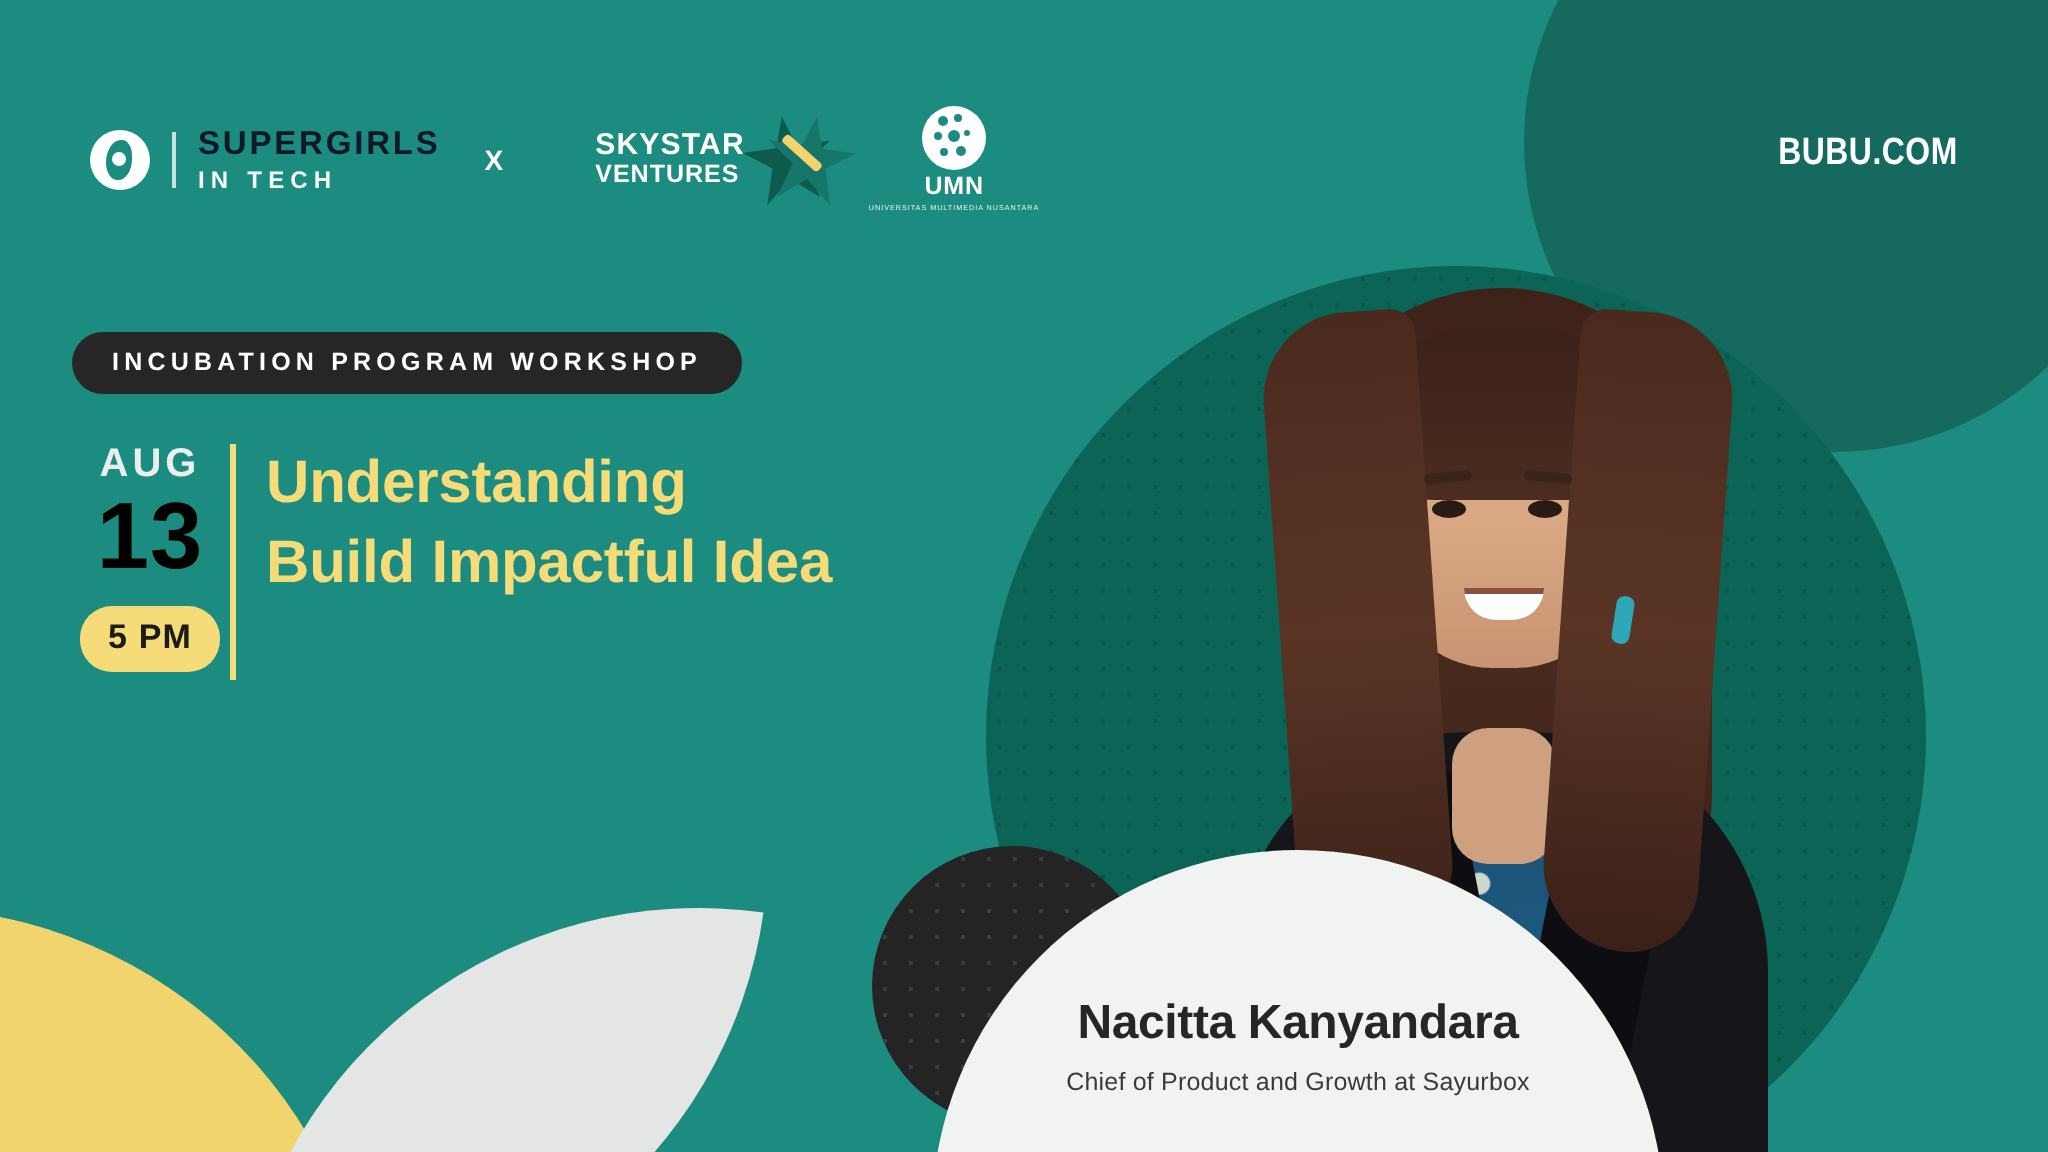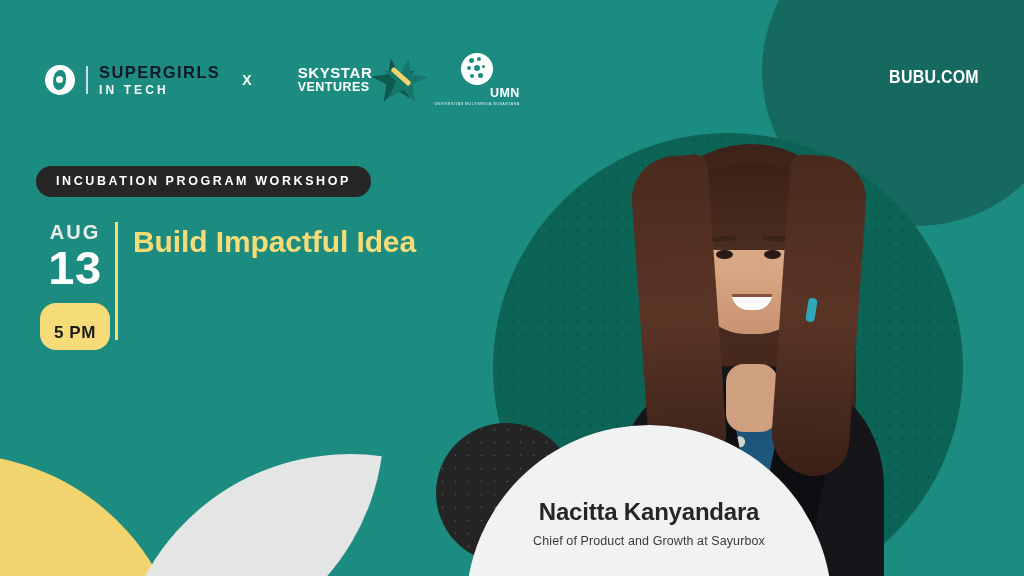--- a/index.html
+++ b/index.html
@@ -176,21 +176,21 @@
   .star-streak {
     position:absolute;
     left:12px; top:16px;
     width:24px; height:5px;
     background:#f2d46f;
     transform:rotate(42deg);
     border-radius:2px;
   }
   .umn {
     margin-left:11px;
-    text-align:right;
+    text-align:center;
     flex:none;
   }
   .umn-disc {
     width:32px; height:32px;
     border-radius:50%;
     background:#ffffff;
     margin:0 auto;
     position:relative;
     overflow:hidden;
   }
@@ -253,33 +253,33 @@
     text-align:center;
   }
   .date-month {
     color:#eceeee;
     font-size:20px;
     font-weight:bold;
     letter-spacing:2px;
     line-height:1;
   }
   .date-day {
-    color:#ffffff;
+    color:#000000;
     font-size:47px;
     font-weight:bold;
     line-height:1.04;
     letter-spacing:.5px;
     margin-top:2px;
   }
   .time-pill {
     margin-top:10px;
     background:#f5dc78;
     color:#1b1b1b;
     border-radius:16px;
-    padding:20px 0 7px;
+    padding:6px 0 7px;
     font-size:17px;
     font-weight:bold;
     letter-spacing:.6px;
   }
 
   .vrule {
     position:absolute;
     left:115px;
     top:222px;
     width:3px;
@@ -526,20 +526,21 @@
   <div class="badge">INCUBATION PROGRAM WORKSHOP</div>
 
   <div class="datecol">
     <div class="date-month">AUG</div>
     <div class="date-day">13</div>
     <div class="time-pill">5 PM</div>
   </div>
   <div class="vrule"></div>
 
   <div class="headline">
+    <div>Understanding</div>
     <div>Build Impactful Idea</div>
   </div>
 
   <div class="panel"></div>
   <div class="panel-text">
     <div class="sp-name">Nacitta Kanyandara</div>
     <div class="sp-role">Chief of Product and Growth at Sayurbox</div>
   </div>
 
 </div>

